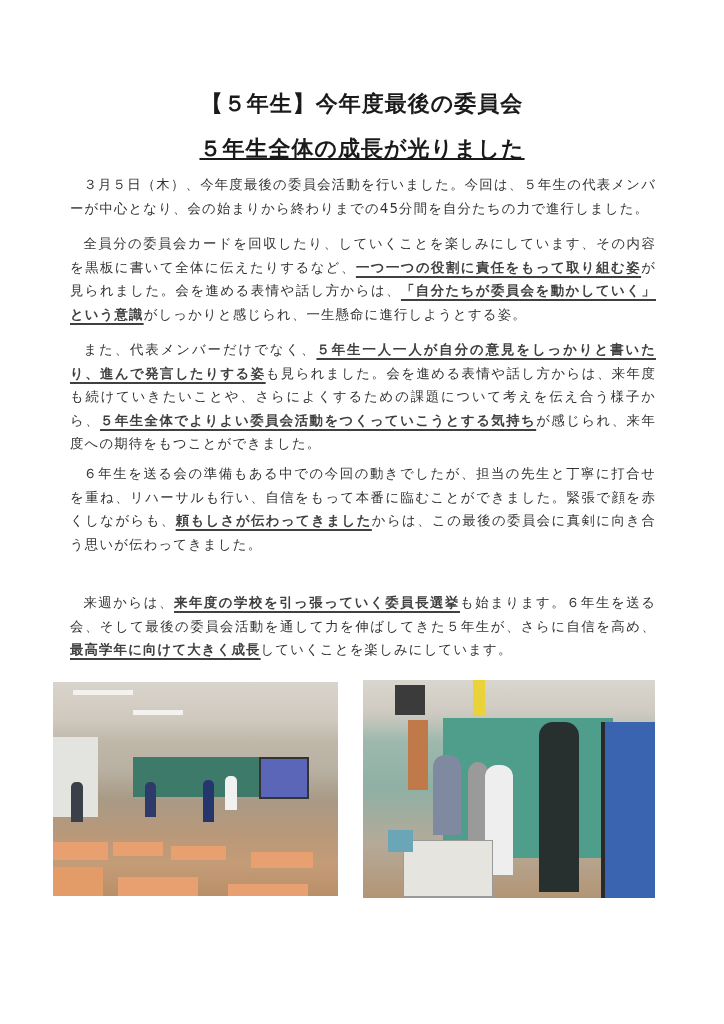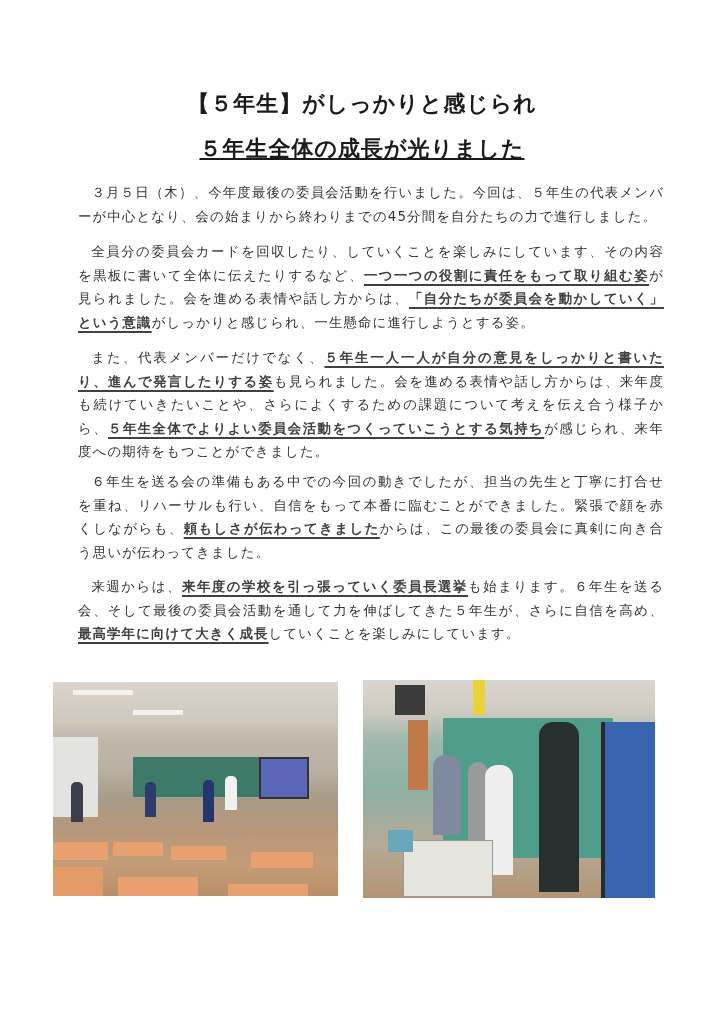--- a/index.html
+++ b/index.html
@@ -3,40 +3,40 @@
 <meta charset="utf-8">
 <style>
   html, body { margin: 0; padding: 0; background: #ffffff; }
   body { width: 724px; height: 1024px; position: relative; overflow: hidden;
          font-family: "DejaVu Sans", "Liberation Sans", sans-serif; color: #222; }
   .title { position: absolute; left: 0; width: 724px; text-align: center;
            font-weight: bold; font-size: 22px; letter-spacing: 1px; color: #1a1a1a; }
   .t1 { top: 74px; }
   .t2 { top: 116px; text-decoration: underline; }
   .para { position: absolute; left: 70px; width: 586px; font-size: 13.4px;
-          line-height: 23.5px; letter-spacing: 1.15px; color: #333; margin: 8px;
+          line-height: 23.5px; letter-spacing: 1.15px; color: #333; margin: 0;
           text-align: justify; text-indent: 1em; }
   .p1 { top: 173px; }
   .p2 { top: 232px; }
   .p3 { top: 338px; }
   .p4 { top: 462px; }
-  .p5 { top: 567px; }
+  .p5 { top: 591px; }
   .em { font-weight: bold; color: #404040; text-decoration: underline;
         text-decoration-thickness: 2px; text-underline-offset: 4px; }
   .photo { position: absolute; overflow: hidden; }
   .photo-left { left: 53px; top: 682px; width: 285px; height: 214px;
     background: linear-gradient(180deg, #d9d4cc 0%, #cfc8bd 18%, #bfb7a8 28%, #b9b2a4 40%, #a89a86 55%, #b8987a 70%, #c49c77 85%, #b88f68 100%); }
   .photo-right { left: 363px; top: 680px; width: 292px; height: 218px;
     background: linear-gradient(180deg, #d9d6cf 0%, #cfcac1 15%, #9eb8ad 28%, #8fb0a4 50%, #b5aa98 75%, #b39575 100%); }
   .shape { position: absolute; }
 </style>
 </head>
 <body>
 
-<h1 class="title t1">【５年生】がしっかりと感じられ</h1>
+<h1 class="title t1">【５年生】今年度最後の委員会</h1>
 <h2 class="title t2">５年生全体の成長が光りました</h2>
 
 <p class="para p1"><span>３月５日（木）、今年度最後の委員会活動を行いました。今回は、５年生の代表メンバーが中心となり、会の始まりから終わりまでの45分間を自分たちの力で進行しました。</span></p>
 <p class="para p2"><span>全員分の委員会カードを回収したり、していくことを楽しみにしています、その内容を黒板に書いて全体に伝えたりするなど、</span><span class="em">一つ一つの役割に責任をもって取り組む姿</span><span>が見られました。会を進める表情や話し方からは、</span><span class="em">「自分たちが委員会を動かしていく」という意識</span><span>がしっかりと感じられ、一生懸命に進行しようとする姿。</span></p>
 <p class="para p3"><span>また、代表メンバーだけでなく、</span><span class="em">５年生一人一人が自分の意見をしっかりと書いたり、進んで発言したりする姿</span><span>も見られました。会を進める表情や話し方からは、来年度も続けていきたいことや、さらによくするための課題について考えを伝え合う様子から、</span><span class="em">５年生全体でよりよい委員会活動をつくっていこうとする気持ち</span><span>が感じられ、来年度への期待をもつことができました。</span></p>
 <p class="para p4"><span>６年生を送る会の準備もある中での今回の動きでしたが、担当の先生と丁寧に打合せを重ね、リハーサルも行い、自信をもって本番に臨むことができました。緊張で顔を赤くしながらも、</span><span class="em">頼もしさが伝わってきました</span><span>からは、この最後の委員会に真剣に向き合う思いが伝わってきました。</span></p>
 <p class="para p5"><span>来週からは、</span><span class="em">来年度の学校を引っ張っていく委員長選挙</span><span>も始まります。６年生を送る会、そして最後の委員会活動を通して力を伸ばしてきた５年生が、さらに自信を高め、</span><span class="em">最高学年に向けて大きく成長</span><span>していくことを楽しみにしています。</span></p>
 
 <div class="photo photo-left">
 

